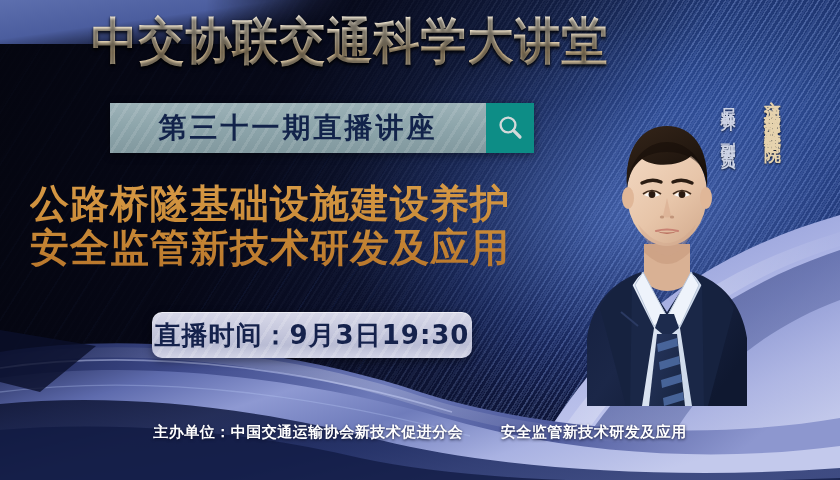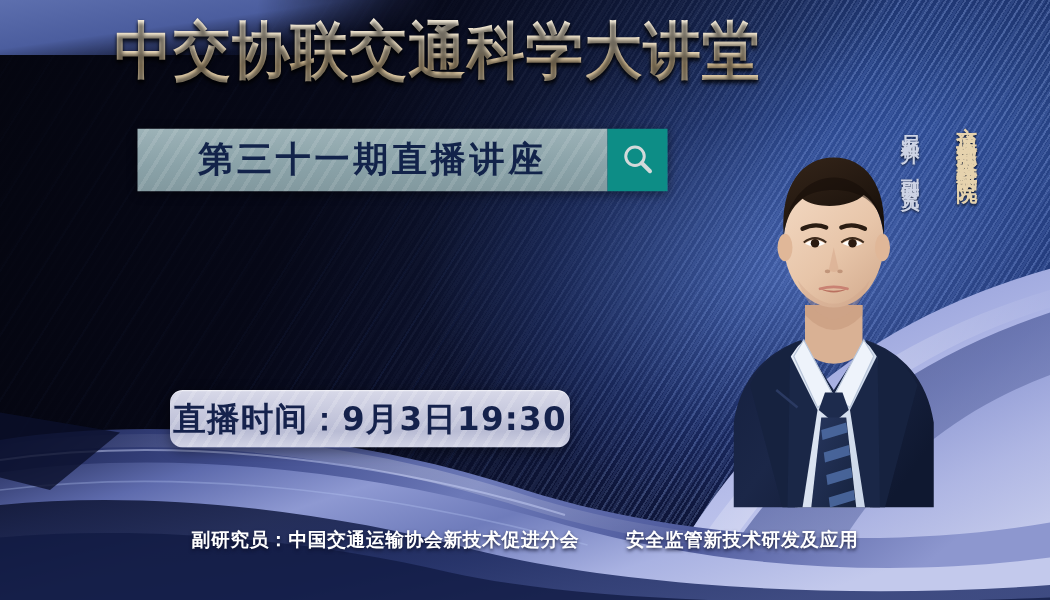--- a/index.html
+++ b/index.html
@@ -130,21 +130,21 @@
     background:linear-gradient(180deg,#d79a46 0%,#c98a37 50%,#b9772c 100%);
     -webkit-background-clip:text;background-clip:text;
     -webkit-text-fill-color:transparent;
     font-family:"DejaVu Sans","Liberation Sans",sans-serif;
     white-space:nowrap;
   }
   .headline .line{display:block;}
 
   
   .time-pill{
-    position:absolute;left:136px;top:312px;
+    position:absolute;left:152px;top:312px;
     width:320px;height:46px;
     border-radius:10px;
     display:flex;align-items:center;justify-content:center;
     background:
       repeating-linear-gradient(-58deg,rgba(255,255,255,0.00) 0px,rgba(255,255,255,0.00) 7px,rgba(255,255,255,0.16) 7px,rgba(255,255,255,0.16) 10px),
       linear-gradient(180deg,#d7d8e8 0%,#c6c8dd 42%,#b9bcd4 72%,#d2d4e6 100%);
     color:#15224c;
     font-size:26px;font-weight:bold;letter-spacing:1px;
     box-shadow:0 3px 10px rgba(0,0,0,.40), inset 0 1px 0 rgba(255,255,255,.55);
     font-family:"DejaVu Sans","Liberation Sans",sans-serif;
@@ -268,20 +268,24 @@
   <div class="subtitle-bar">
     <div class="subtitle-text">第三十一期直播讲座</div>
     <div class="subtitle-icon">
       <svg width="30" height="30" viewBox="0 0 30 30" xmlns="http://www.w3.org/2000/svg">
         <circle cx="13" cy="12" r="7.4" fill="none" stroke="#d3d9da" stroke-width="2.4"></circle>
         <line x1="18.4" y1="17.4" x2="25" y2="24" stroke="#d3d9da" stroke-width="3.2" stroke-linecap="round"></line>
       </svg>
     </div>
   </div>
 
+  <div class="headline">
+    <span class="line">公路桥隧基础设施建设养护</span>
+    <span class="line">安全监管新技术研发及应用</span>
+  </div>
 
   <div class="time-pill">直播时间：9月3日19:30</div>
 
   <div class="portrait">
     <svg viewBox="0 0 162 330" xmlns="http://www.w3.org/2000/svg">
       <defs>
         <linearGradient id="suitG" x1="0" y1="0" x2="1" y2="0.6">
           <stop offset="0%" stop-color="#15203f"></stop>
           <stop offset="45%" stop-color="#1b2748"></stop>
           <stop offset="100%" stop-color="#0f1830"></stop>
@@ -366,18 +370,18 @@
 
         <path d="M52,148 Q81,186 110,148 Q100,176 81,180 Q62,176 52,148 Z" fill="#cda489" opacity="0.35"></path>
       </g>
     </svg>
   </div>
 
   <div class="vtext vtext-org">交通运输部公路科学研究院</div>
   <div class="vtext vtext-speaker">尼颖升 副研究员</div>
 
   <div class="footer">
-    <span>副研究员：中国交通运输协会新技术促进分会</span>
+    <span>主办单位：中国交通运输协会新技术促进分会</span>
     <span class="gap"></span>
     <span>安全监管新技术研发及应用</span>
   </div>
 
 </div>
 
 </body></html>

